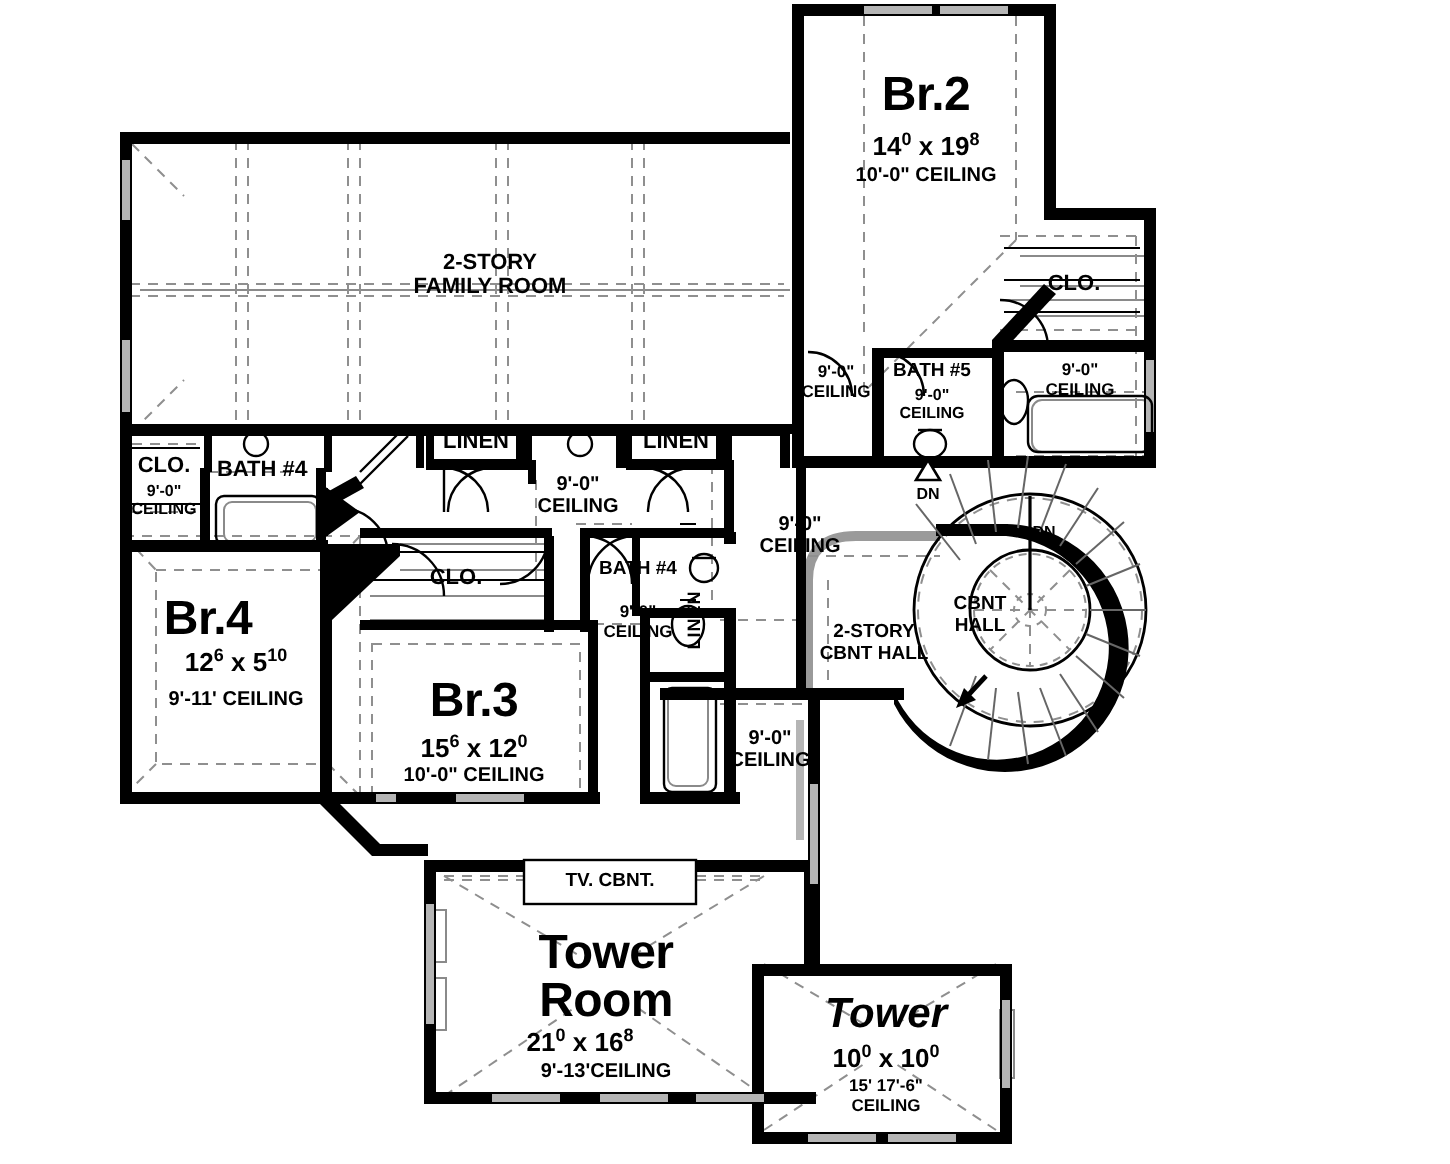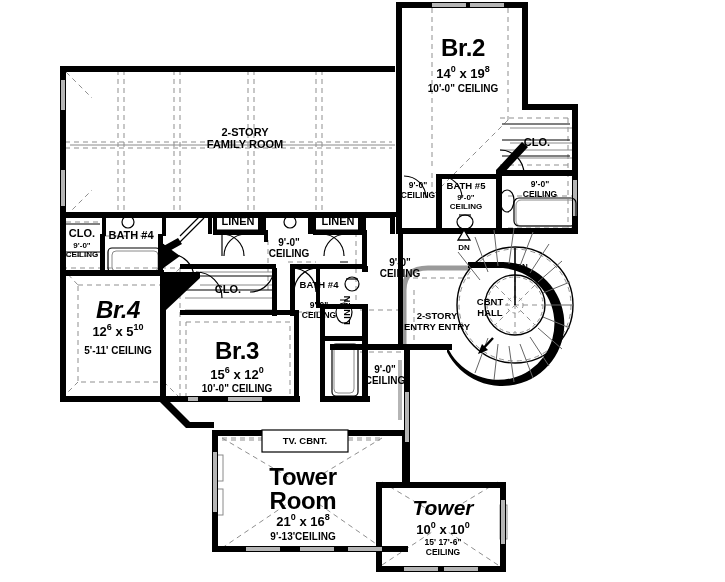--- a/index.html
+++ b/index.html
@@ -450,54 +450,54 @@
   </div>
 
   <div class="lbl room-name" style="left:237px; top:351px;">Br.3</div>
   <div class="lbl dims" style="left:237px; top:374px;">
     <span>15</span><sup>6</sup>
     <span>x</span>
     <span>12</span><sup>0</sup>
   </div>
   <div class="lbl ceil" style="left:237px; top:389px;">10'-0" CEILING</div>
 
-  <div class="lbl room-name" style="left:118px; top:310px;font-style:italic;">Br.4</div>
+  <div class="lbl room-name" style="left:104px; top:310px;">Br.4</div>
   <div class="lbl dims" style="left:118px; top:331px;">
     <span>12</span><sup>6</sup>
     <span>x</span>
     <span>5</span><sup>10</sup>
   </div>
-  <div class="lbl ceil" style="left:118px; top:351px;">5'-11' CEILING</div>
+  <div class="lbl ceil" style="left:118px; top:351px;">9'-11' CEILING</div>
 
   <div class="lbl ceil twoline" style="left:385px; top:375px;">
     <div>9'-0"</div>
     <div>CEILING</div>
   </div>
 
   <div class="lbl ceil twoline" style="left:400px; top:268px;">
     <div>9'-0"</div>
     <div>CEILING</div>
   </div>
 
   <div class="lbl sublabel-sm twoline" style="left:437px; top:322px;">
     <div>2-STORY</div>
-    <div>ENTRY ENTRY</div>
+    <div>CBNT HALL</div>
   </div>
 
   <div class="lbl sublabel-sm twoline" style="left:490px; top:308px;">
     <div>CBNT</div>
     <div>HALL</div>
   </div>
   <div class="lbl tiny" style="left:522px; top:267px;">DN</div>
 
   <div class="lbl sublabel-sm" style="left:305px; top:441px;">TV. CBNT.</div>
 
   <div class="lbl room-name" style="left:303px; top:477px;">Tower</div>
   <div class="lbl room-name" style="left:303px; top:501px;">Room</div>
-  <div class="lbl dims" style="left:303px; top:521px;text-align:right;">
+  <div class="lbl dims" style="left:290px; top:521px;text-align:right;">
     <span>21</span><sup>0</sup>
     <span>x</span>
     <span>16</span><sup>8</sup>
   </div>
   <div class="lbl ceil" style="left:303px; top:537px;">9'-13'CEILING</div>
 
   <div class="lbl room-name-sm" style="left:443px; top:508px;font-style:italic;">Tower</div>
   <div class="lbl dims" style="left:443px; top:529px;">
     <span>10</span><sup>0</sup>
     <span>x</span>

